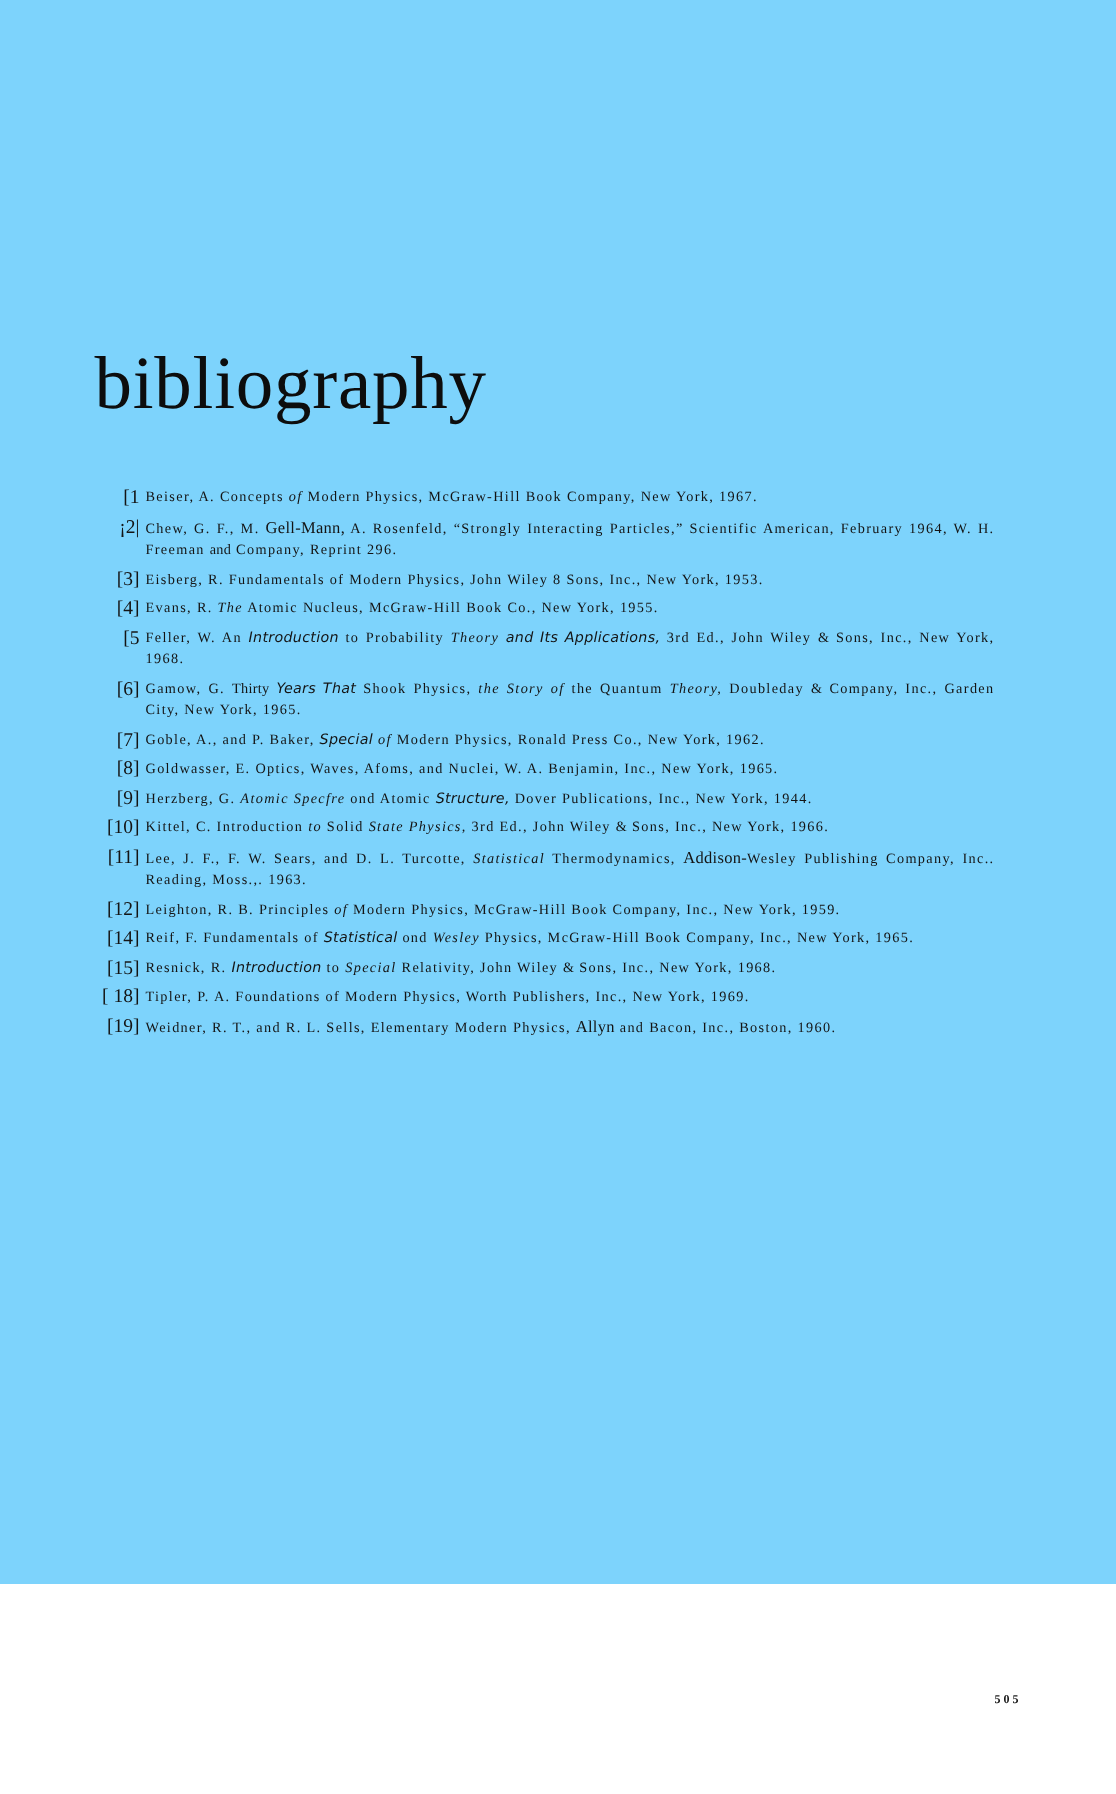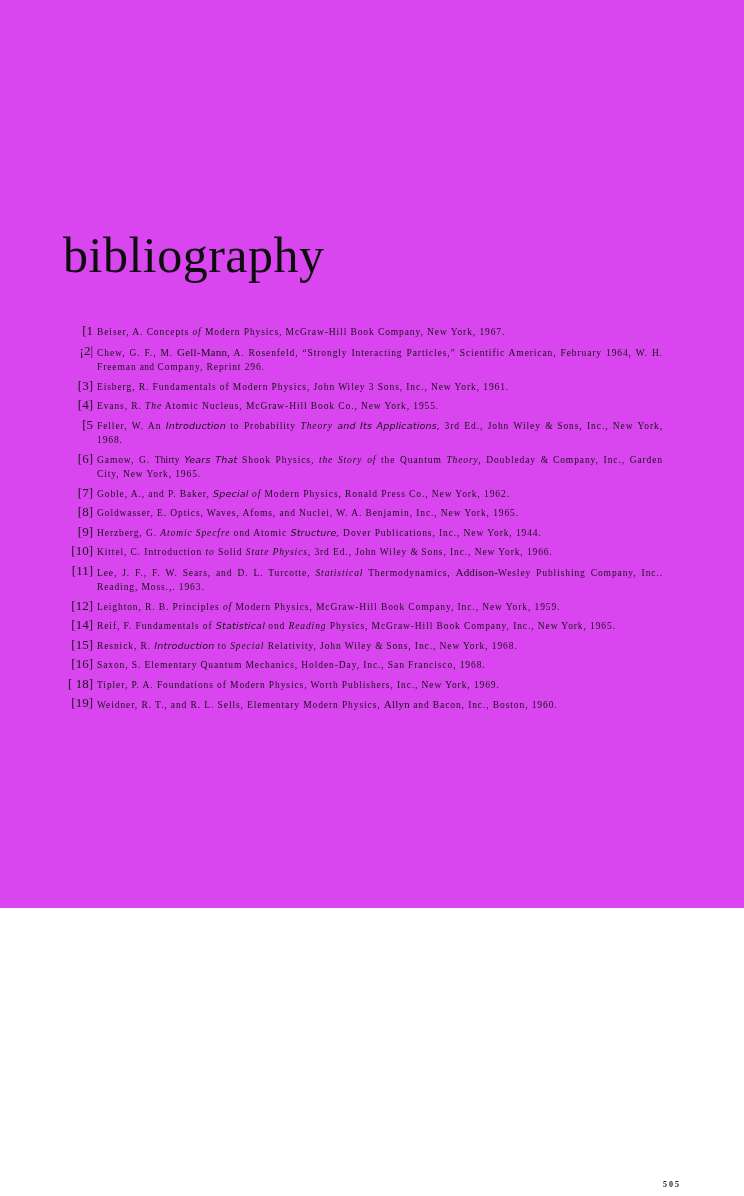--- a/index.html
+++ b/index.html
@@ -12,22 +12,22 @@
     height: 1196px;
     font-family: "Liberation Serif", serif;
     color: #111111;
     position: relative;
     overflow: hidden;
   }
   .page {
     position: absolute;
     left: 0; top: 0;
     width: 744px;
-    height: 908px;
-    background: #d946ef;
+    height: 1056px;
+    background: #7dd3fc;
   }
   .title {
     position: absolute;
     left: 63px;
     top: 192px;
     font-family: "Liberation Serif", serif;
     font-size: 50px;
     font-weight: 400;
     letter-spacing: 0.5px;
     color: #0d0d0d;
@@ -75,21 +75,21 @@
     font-style: italic;
     font-size: 9.5px;
     letter-spacing: 0.2px;
   }
   .ref .big {
     font-size: 11px;
   }
   .pageno {
     position: absolute;
     right: 63px;
-    top: 1180px;
+    top: 1128px;
     font-size: 8px;
     letter-spacing: 2px;
     font-weight: bold;
     color: #1a1a1a;
     font-family: "Liberation Serif", serif;
   }
 </style>
 </head>
 <body>
 
@@ -101,21 +101,21 @@
       <div class="ref">
         <span class="num">[1</span>
         <span class="body">Beiser, A. Concepts <i>of</i> Modern Physics, McGraw-Hill Book Company, New York, 1967.</span>
       </div>
       <div class="ref">
         <span class="num">¡2|</span>
         <span class="body">Chew, G. F., M. <span class="sans big">Gell-Mann,</span> A. Rosenfeld, “Strongly Interacting Particles,” Scientific American, February 1964, W. H. Freeman <span class="sans">and</span> Company, Reprint 296.</span>
       </div>
       <div class="ref">
         <span class="num">[3]</span>
-        <span class="body">Eisberg, R. Fundamentals of Modern Physics, John Wiley 3 Sons, Inc., New York, 1961.</span>
+        <span class="body">Eisberg, R. Fundamentals of Modern Physics, John Wiley 8 Sons, Inc., New York, 1953.</span>
       </div>
       <div class="ref">
         <span class="num">[4]</span>
         <span class="body">Evans, R. <i>The</i> Atomic Nucleus, McGraw-Hill Book Co., New York, 1955.</span>
       </div>
       <div class="ref">
         <span class="num">[5</span>
         <span class="body">Feller, W. An <span class="sansi">Introduction</span> to Probability <i>Theory</i> <span class="sansi">and Its Applications,</span> 3rd Ed., John Wiley <span class="sans">&amp;</span> Sons, Inc., New York, 1968.</span>
       </div>
       <div class="ref">
@@ -141,29 +141,25 @@
       <div class="ref">
         <span class="num">[11]</span>
         <span class="body">Lee, J. F., F. W. Sears, and D. L. Turcotte, <i>Statistical</i> Thermodynamics, <span class="sans big">Addison-</span>Wesley Publishing Company, Inc.. Reading, Moss.,. 1963.</span>
       </div>
       <div class="ref">
         <span class="num">[12]</span>
         <span class="body">Leighton, R. B. Principles <i>of</i> Modern Physics, McGraw-Hill Book Company, Inc., New York, 1959.</span>
       </div>
       <div class="ref">
         <span class="num">[14]</span>
-        <span class="body">Reif, F. Fundamentals of <span class="sansi">Statistical</span> ond <i>Reading</i> Physics, McGraw-Hill Book Company, Inc., New York, 1965.</span>
+        <span class="body">Reif, F. Fundamentals of <span class="sansi">Statistical</span> ond <i>Wesley</i> Physics, McGraw-Hill Book Company, Inc., New York, 1965.</span>
       </div>
       <div class="ref">
         <span class="num">[15]</span>
         <span class="body">Resnick, R. <span class="sansi">Introduction</span> to <i>Special</i> Relativity, John Wiley <span class="sans">&amp;</span> Sons, Inc., New York, 1968.</span>
-      </div>
-      <div class="ref">
-        <span class="num">[16]</span>
-        <span class="body">Saxon, S. Elementary Quantum Mechanics, Holden-Day, Inc., San Francisco, 1968.</span>
       </div>
       <div class="ref">
         <span class="num">[ 18]</span>
         <span class="body">Tipler, P. A. Foundations of Modern Physics, Worth Publishers, Inc., New York, 1969.</span>
       </div>
       <div class="ref">
         <span class="num">[19]</span>
         <span class="body">Weidner, R. T., and R. L. Sells, Elementary Modern Physics, <span class="sans big">Allyn</span> and Bacon, Inc., Boston, 1960.</span>
       </div>
     </div>

